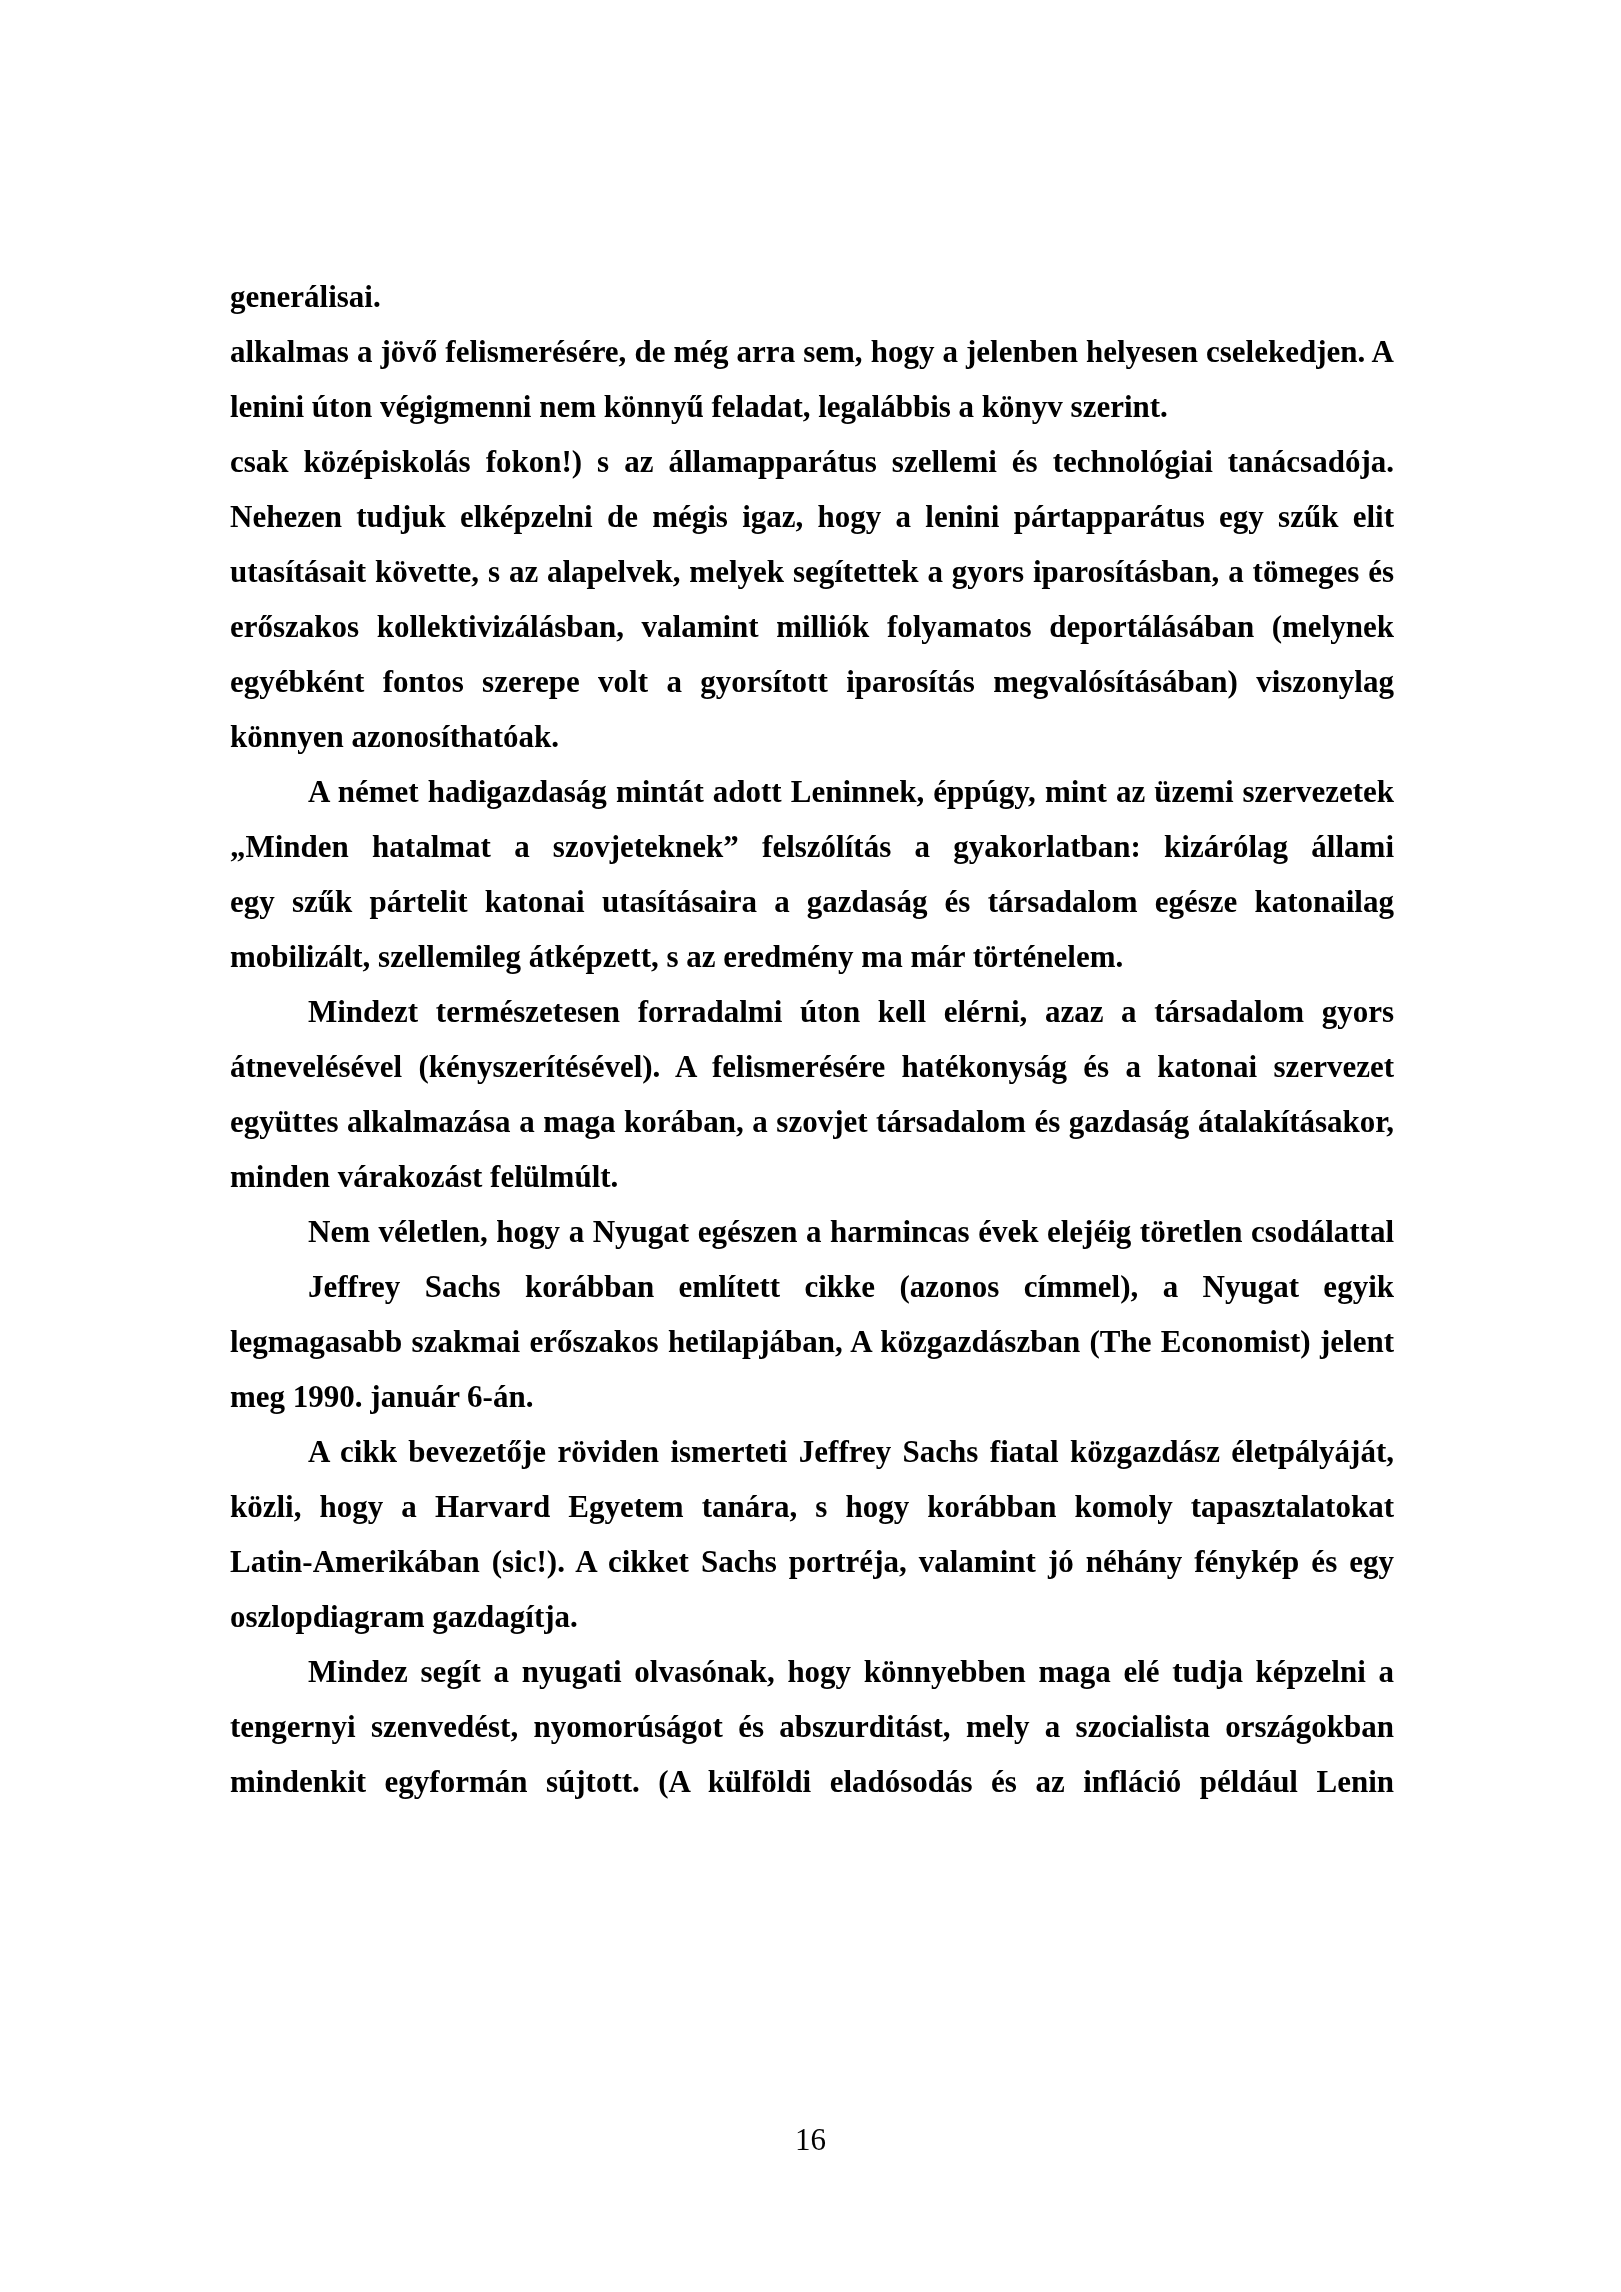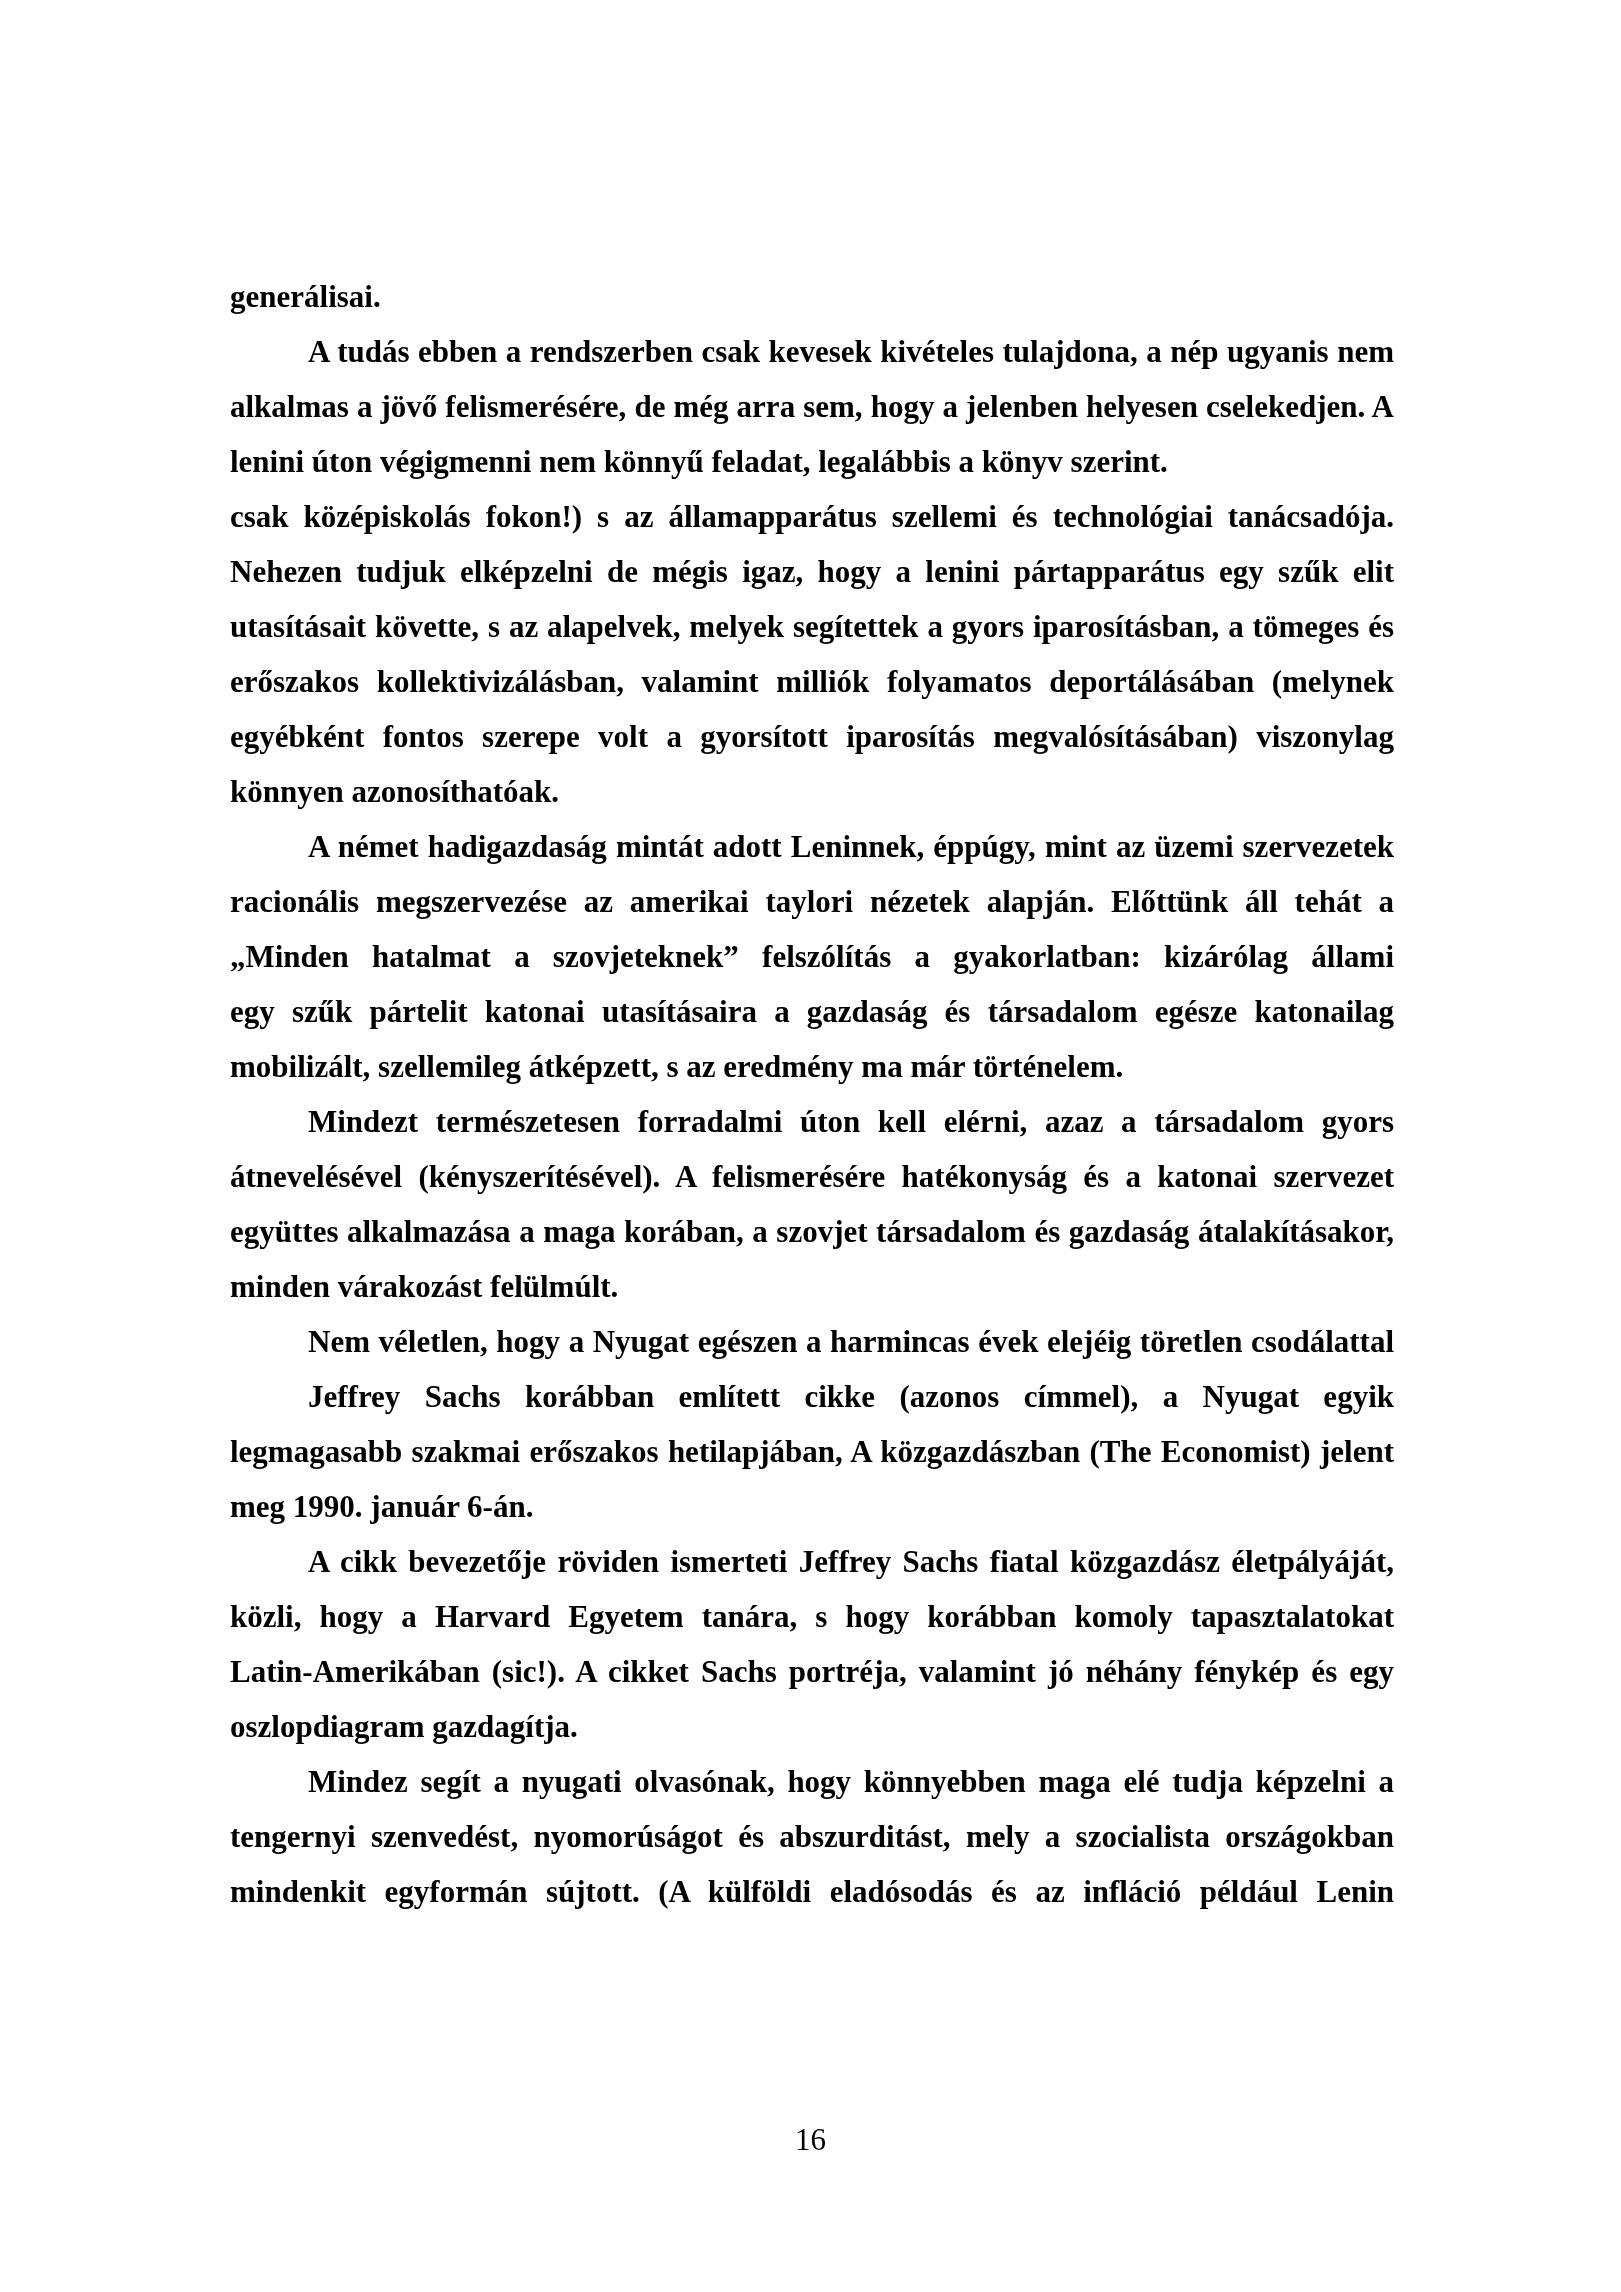--- a/index.html
+++ b/index.html
@@ -47,31 +47,29 @@
     line-height:55px;
     text-align:center;
   }
 </style>
 </head>
 <body>
 
 <div class="page">
   <div class="textblock" id="textblock">
       <div class="line para-end">generálisai.</div>
-      <div class="line indent">A tudás ebben a rendszerben csak kevesek kivételes tulajdona, a nép ugyanis nem</div>
       <div class="line">alkalmas a jövő felismerésére, de még arra sem, hogy a jelenben helyesen cselekedjen. A</div>
       <div class="line para-end">lenini úton végigmenni nem könnyű feladat, legalábbis a könyv szerint.</div>
       <div class="line">csak középiskolás fokon!) s az államapparátus szellemi és technológiai tanácsadója.</div>
       <div class="line">Nehezen tudjuk elképzelni de mégis igaz, hogy a lenini pártapparátus egy szűk elit</div>
       <div class="line">utasításait követte, s az alapelvek, melyek segítettek a gyors iparosításban, a tömeges és</div>
       <div class="line">erőszakos kollektivizálásban, valamint milliók folyamatos deportálásában (melynek</div>
       <div class="line">egyébként fontos szerepe volt a gyorsított iparosítás megvalósításában) viszonylag</div>
       <div class="line para-end">könnyen azonosíthatóak.</div>
       <div class="line indent">A német hadigazdaság mintát adott Leninnek, éppúgy, mint az üzemi szervezetek</div>
-      <div class="line">racionális megszervezése az amerikai taylori nézetek alapján. Előttünk áll tehát a</div>
       <div class="line">„Minden hatalmat a szovjeteknek” felszólítás a gyakorlatban: kizárólag állami tulajdon,</div>
       <div class="line">egy szűk pártelit katonai utasításaira a gazdaság és társadalom egésze katonailag</div>
       <div class="line para-end">mobilizált, szellemileg átképzett, s az eredmény ma már történelem.</div>
       <div class="line indent">Mindezt természetesen forradalmi úton kell elérni, azaz a társadalom gyors</div>
       <div class="line">átnevelésével (kényszerítésével). A felismerésére hatékonyság és a katonai szervezet</div>
       <div class="line">együttes alkalmazása a maga korában, a szovjet társadalom és gazdaság átalakításakor,</div>
       <div class="line para-end">minden várakozást felülmúlt.</div>
       <div class="line indent">Nem véletlen, hogy a Nyugat egészen a harmincas évek elejéig töretlen csodálattal</div>
       <div class="line indent">Jeffrey Sachs korábban említett cikke (azonos címmel), a Nyugat egyik</div>
       <div class="line">legmagasabb szakmai erőszakos hetilapjában, A közgazdászban (The Economist) jelent</div>

